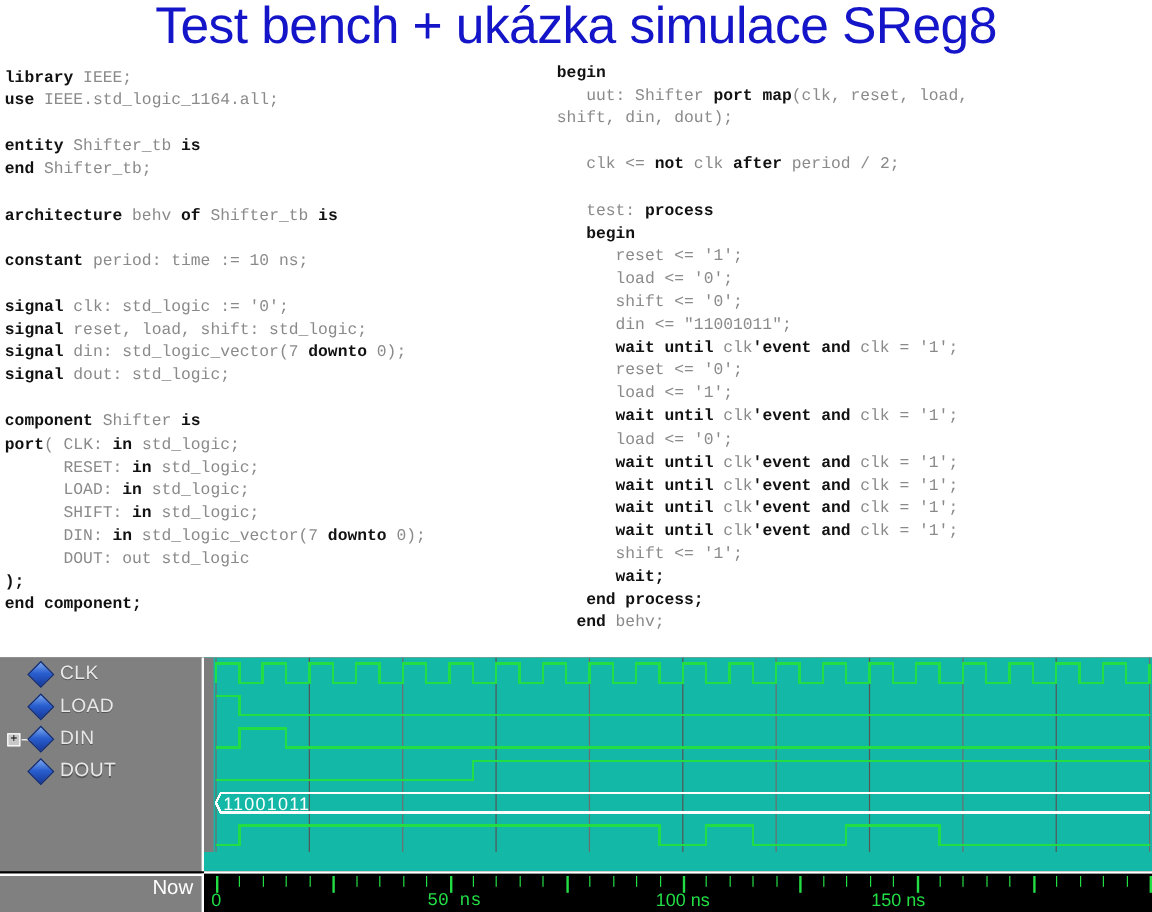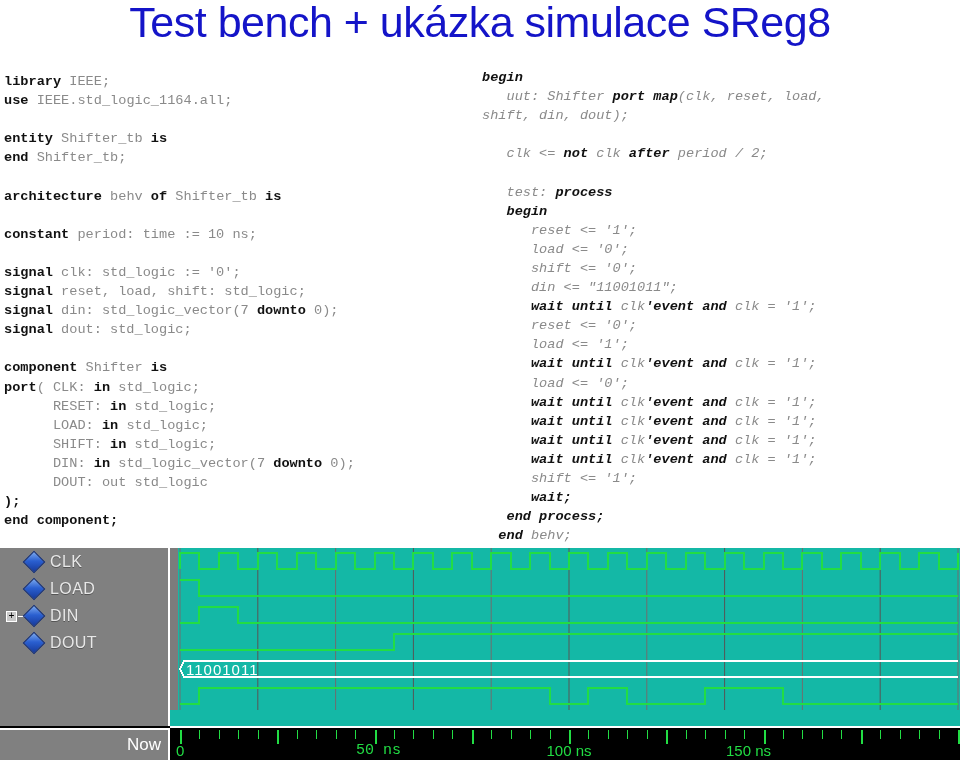--- a/index.html
+++ b/index.html
@@ -22,24 +22,23 @@
     white-space:nowrap;
   }
   
   .code{
     position:absolute;
     font-family:"Liberation Mono","DejaVu Sans Mono",monospace;
     font-size:13.6px;
     line-height:19.1px;
     white-space:pre;
     color:#8a8a8a;
-    margin-top:16px;
   }
   #code-left{ left:4px; top:56px; }
-  #code-right{ left:482px; top:52px;font-style:italic; }
+  #code-right{ left:464px; top:52px; }
   .code b{ color:#111111; font-weight:bold; }
   .code .id{ color:#8a8a8a; font-weight:normal; }
   .code .ln{ display:block; min-height:19.1px; }
 
   
   #wave-viewer{
     position:absolute;
     left:0; top:548px;
     width:960px; height:212px;
     background:#000000;
@@ -96,21 +95,20 @@
   }
   #now-panel{
     position:absolute;
     left:0; top:180px;
     width:170px; height:32px;
     background:#808080;
     border-top:2px solid #ffffff;
     border-right:2px solid #ffffff;
     box-sizing:border-box;
     display:flex;
-    align-items:center;
     justify-content:flex-end;
   }
   #now-label{
     color:#ffffff;
     font-size:17px;
     padding-right:7px;
     font-family:"Liberation Sans",sans-serif;
   }
   #wave-canvas{
     position:absolute;

